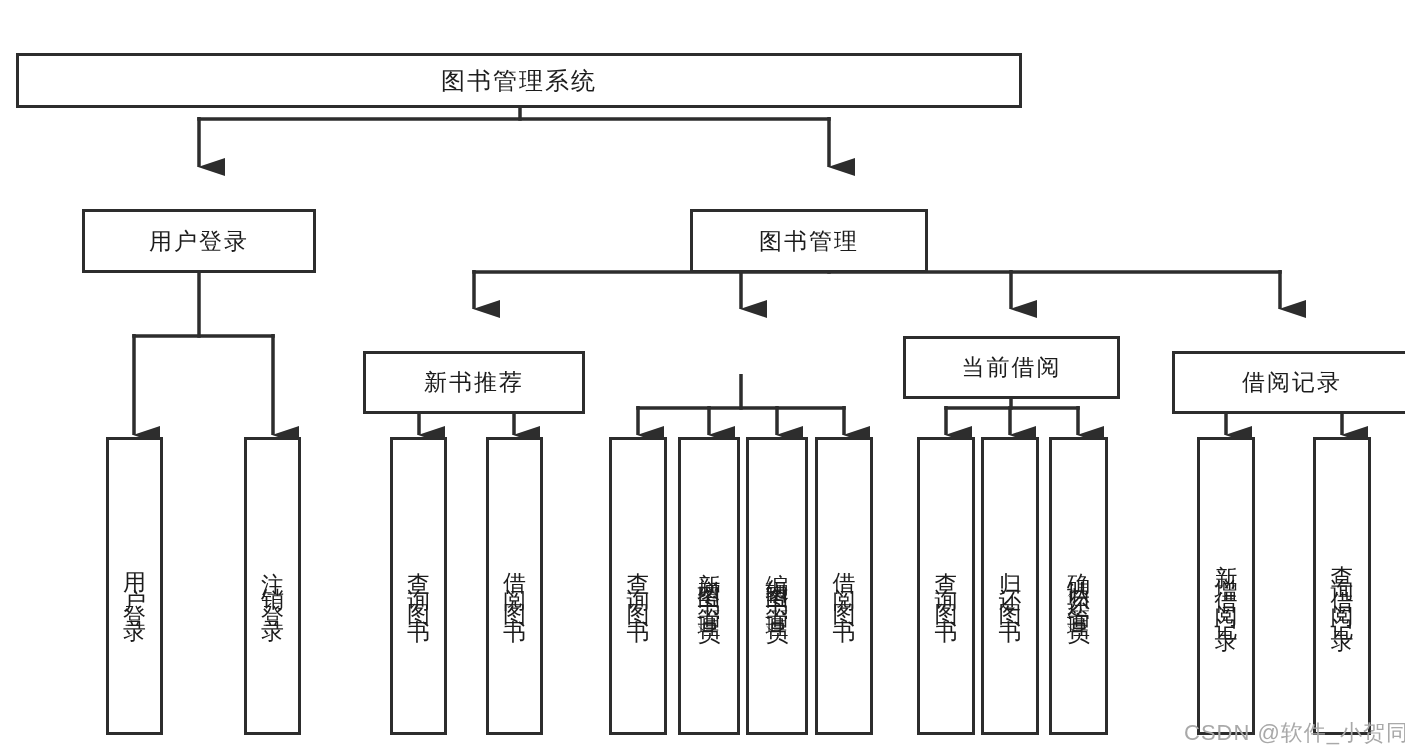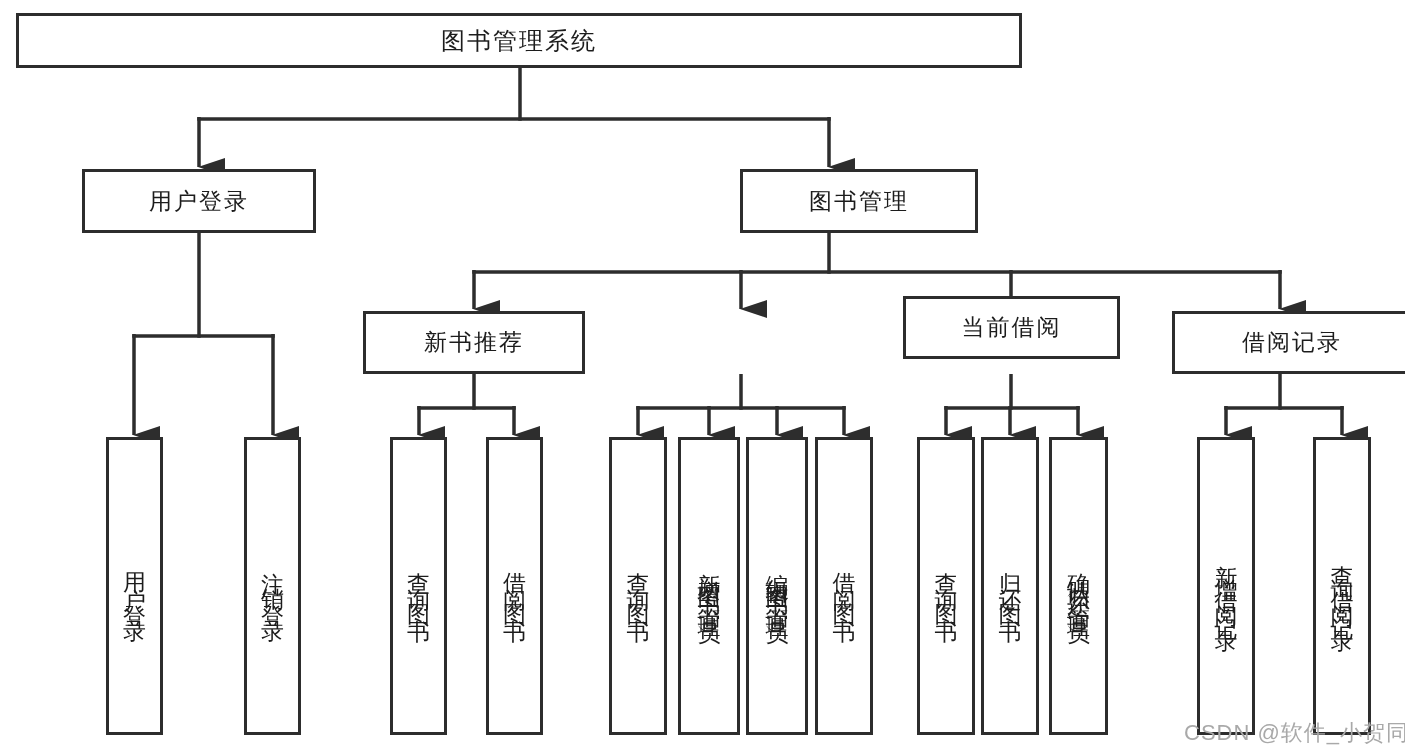--- a/index.html
+++ b/index.html
@@ -13,21 +13,21 @@
   #connectors{position:absolute;left:0;top:0;z-index:0;}
   .node{
     position:absolute;
     box-sizing:border-box;
     background:#ffffff;
     border:3px solid #2d2d2d;
     display:flex;align-items:center;justify-content:center;
     color:#1c1c1c;
     z-index:1;
   }
-  .hbox{font-size:23px;letter-spacing:2px;}
+  .hbox{font-size:23px;letter-spacing:2px;margin-top:40px;}
   .root{font-size:24px;}
   .leaf{font-size:23px;}
   .leaf .vtext{
     writing-mode:vertical-rl;
     letter-spacing:16px;
     line-height:1;
   }
   .leaf .vtext.ls6{letter-spacing:13px;}
   .leaf .vtext.ls9{letter-spacing:7px;}
   .watermark{
@@ -95,21 +95,21 @@
     </g>
   </svg>
 
   <div class="node hbox root" style="left:16px;top:13px;width:1006px;height:55px;">
     <span>图书管理系统</span>
   </div>
 
   <div class="node hbox" style="left:82px;top:169px;width:234px;height:64px;">
     <span>用户登录</span>
   </div>
-  <div class="node hbox" style="left:740px;top:169px;width:238px;height:64px;">
+  <div class="node hbox" style="left:690px;top:169px;width:238px;height:64px;">
     <span>图书管理</span>
   </div>
 
   <div class="node hbox" style="left:363px;top:311px;width:222px;height:63px;align-items:center;">
     <span>新书推荐</span>
   </div>
   <div class="node hbox" style="left:903px;top:296px;width:217px;height:63px;">
     <span>当前借阅</span>
   </div>
   <div class="node hbox" style="left:1172px;top:311px;width:240px;height:63px;">

